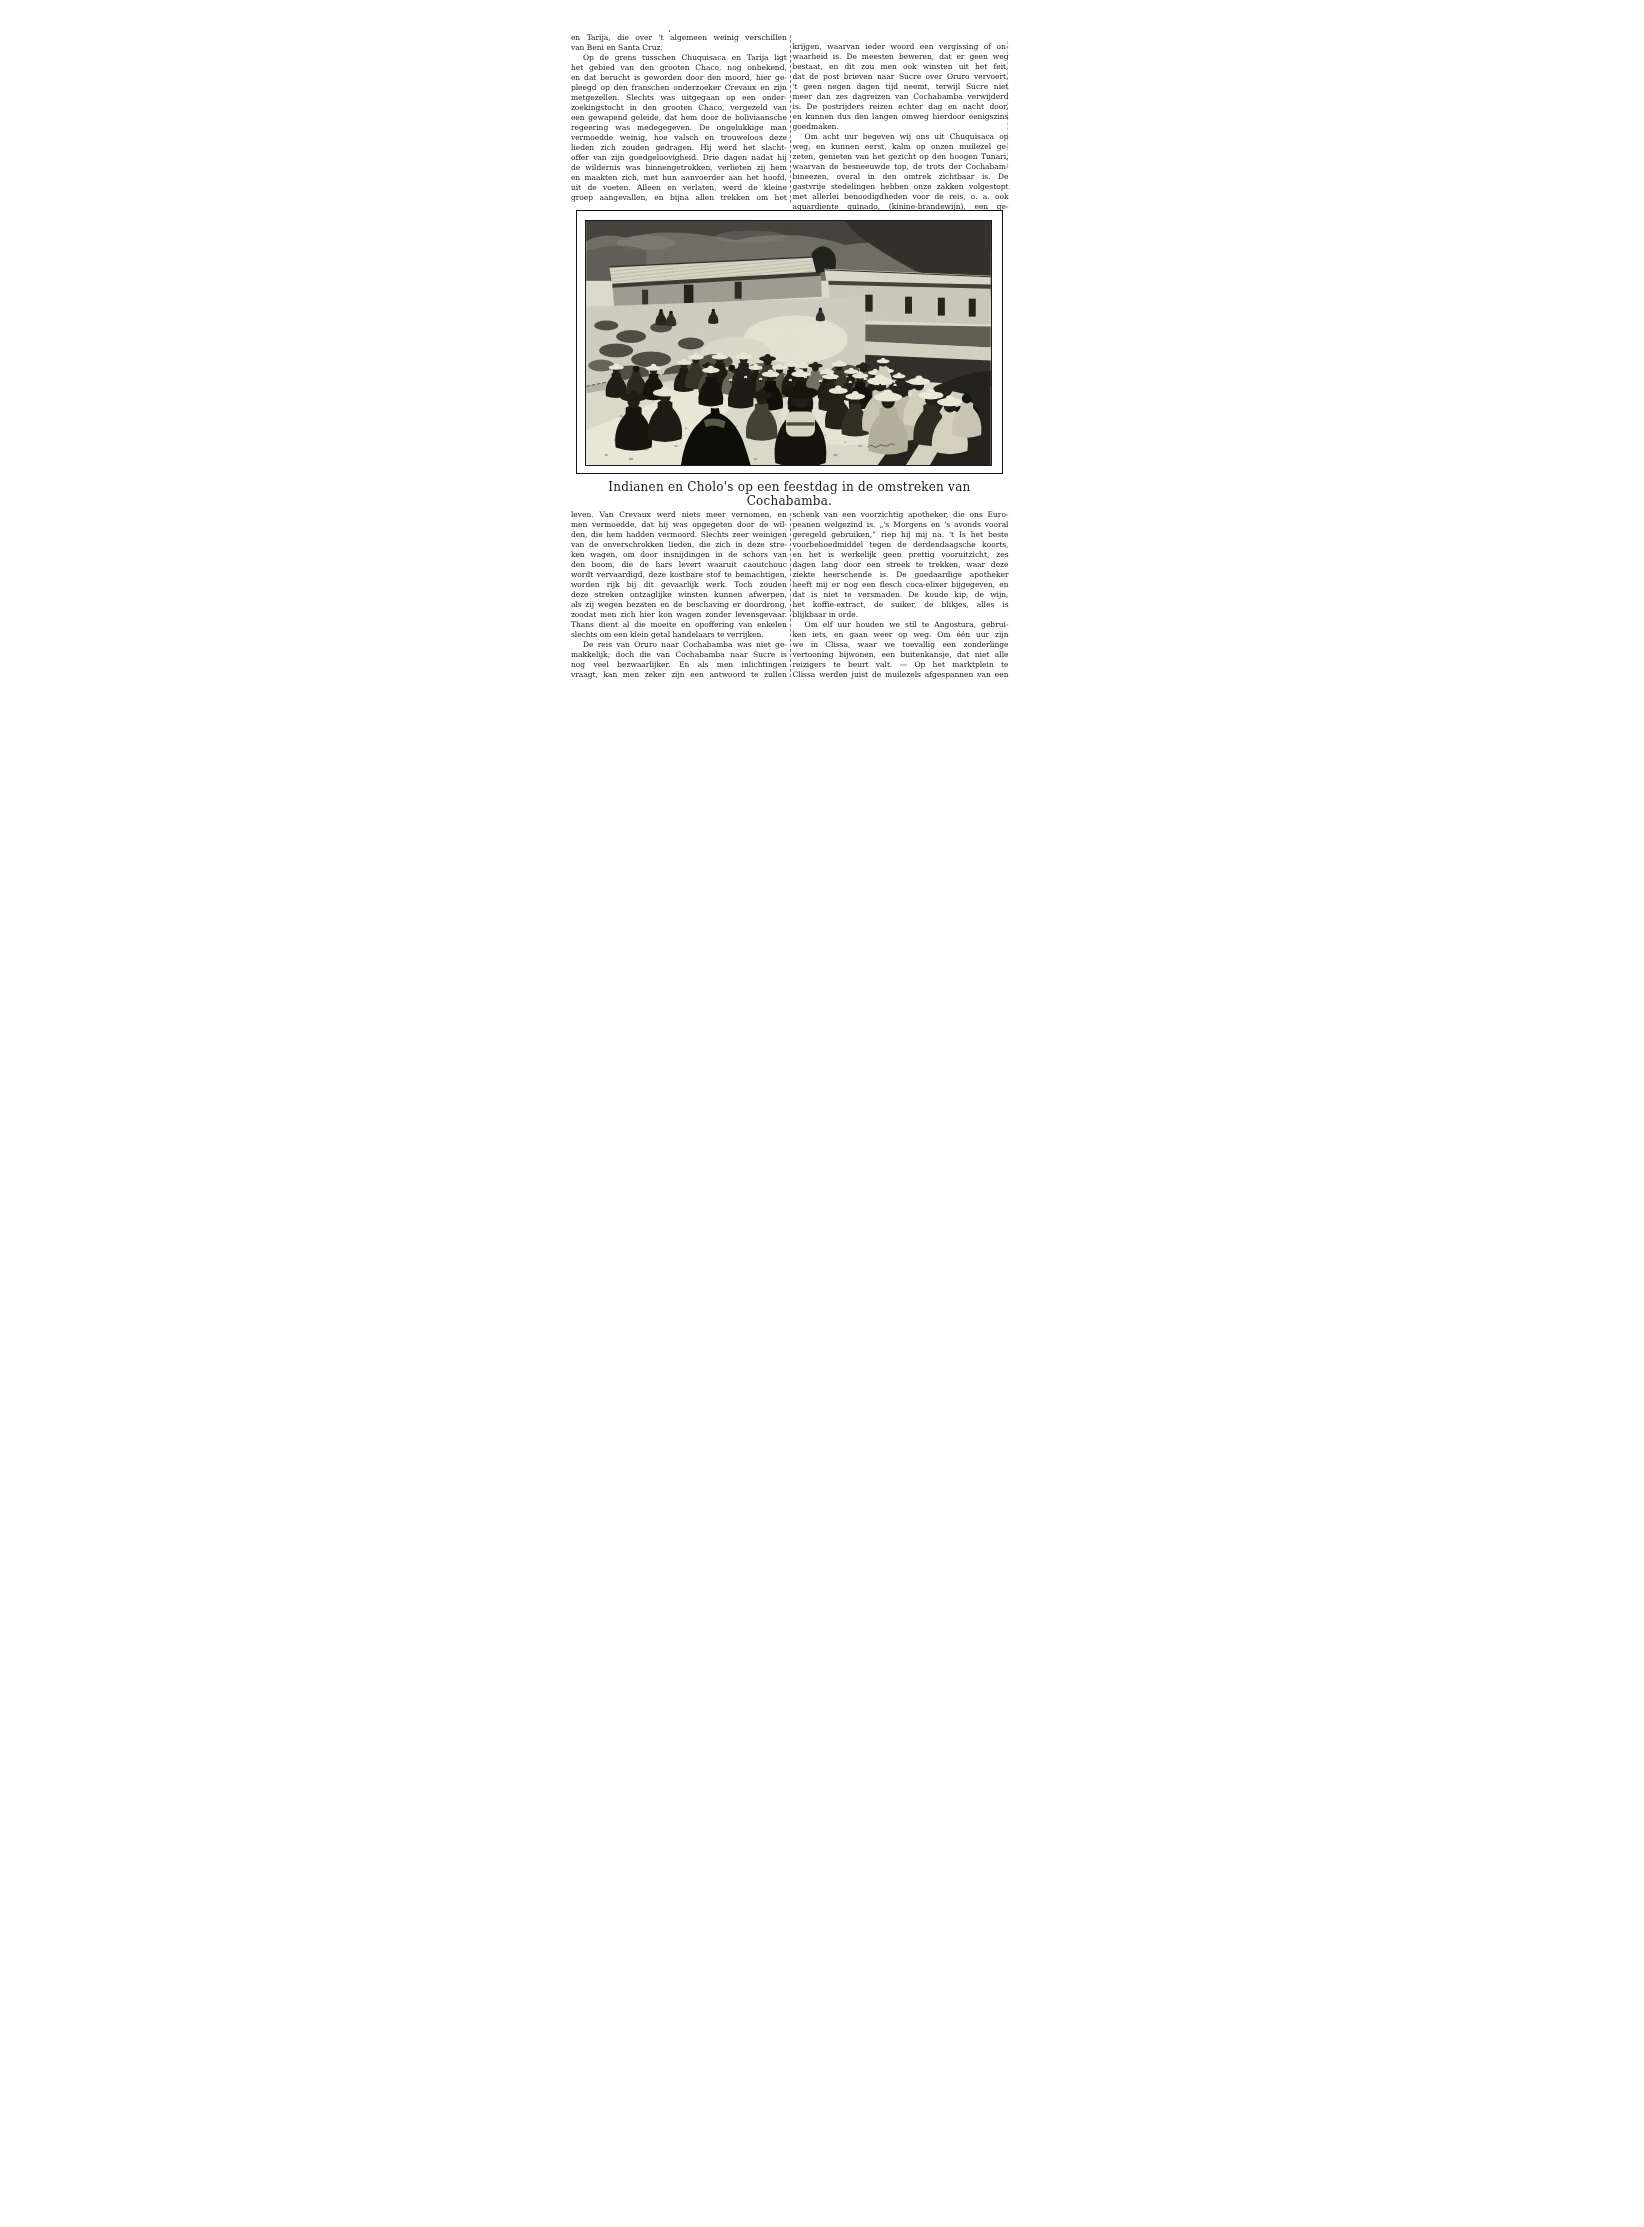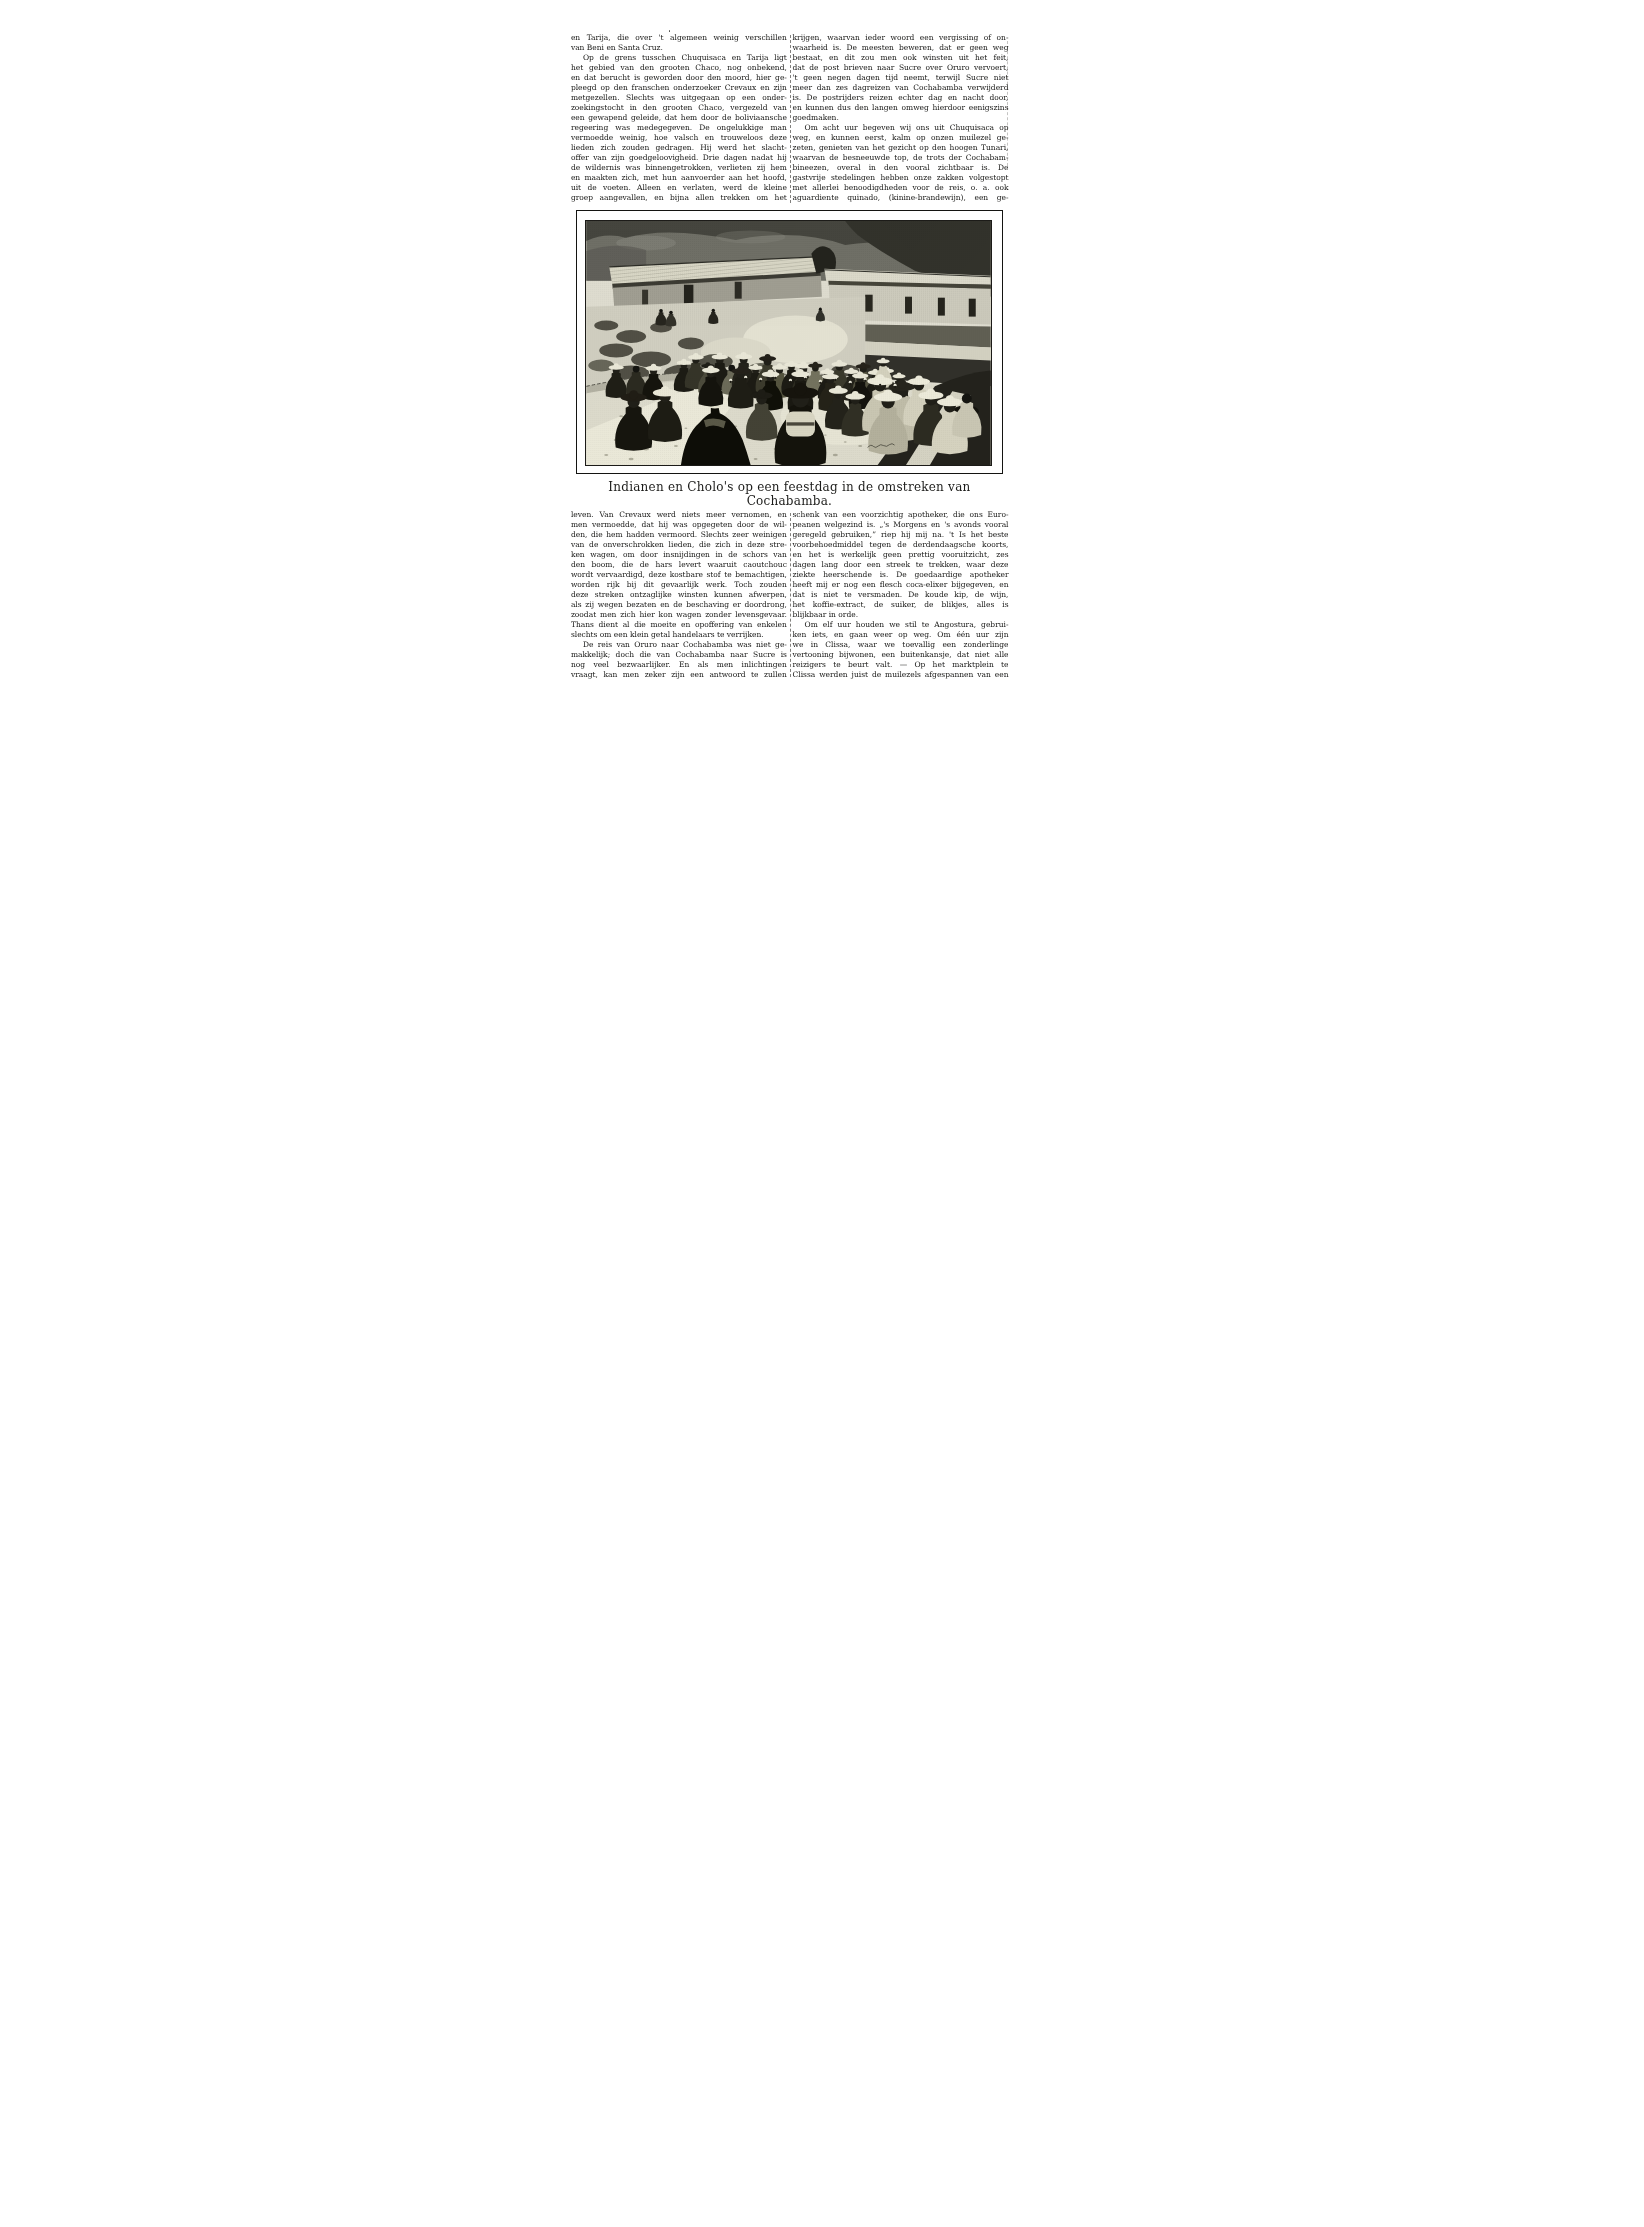--- a/index.html
+++ b/index.html
@@ -54,35 +54,35 @@
       <div class="tline">regeering was medegegeven. De ongelukkige man</div>
       <div class="tline">vermoedde weinig, hoe valsch en trouweloos deze</div>
       <div class="tline">lieden zich zouden gedragen. Hij werd het slacht-</div>
       <div class="tline">offer van zijn goedgeloovigheid. Drie dagen nadat hij</div>
       <div class="tline">de wildernis was binnengetrokken, verlieten zij hem</div>
       <div class="tline">en maakten zich, met hun aanvoerder aan het hoofd,</div>
       <div class="tline">uit de voeten. Alleen en verlaten, werd de kleine</div>
       <div class="tline">groep aangevallen, en bijna allen trekken om het</div>
     </div>
 
-  <div class="tcol" style="left:245px;top:21px">
+  <div class="tcol" style="left:245px;top:30px">
       <div class="tline">krijgen, waarvan ieder woord een vergissing of on-</div>
       <div class="tline">waarheid is.  De meesten beweren, dat er geen weg</div>
       <div class="tline">bestaat, en dit zou men ook winsten uit het feit,</div>
       <div class="tline">dat de post brieven naar Sucre over Oruro vervoert,</div>
       <div class="tline">'t geen negen dagen tijd neemt, terwijl Sucre niet</div>
       <div class="tline">meer dan zes dagreizen van Cochabamba verwijderd</div>
       <div class="tline">is.  De postrijders reizen echter dag en nacht door,</div>
       <div class="tline">en kunnen dus den langen omweg hierdoor eenigszins</div>
       <div class="tline end">goedmaken.</div>
       <div class="tline in">Om acht uur begeven wij ons uit Chuquisaca op</div>
       <div class="tline">weg, en kunnen eerst, kalm op onzen muilezel ge-</div>
       <div class="tline">zeten, genieten van het gezicht op den hoogen Tunari,</div>
       <div class="tline">waarvan de besneeuwde top, de trots der Cochabam-</div>
-      <div class="tline">bineezen, overal in den vooral zichtbaar is.  De</div>
+      <div class="tline">bineezen, overal in den omtrek zichtbaar is.  De</div>
       <div class="tline">gastvrije stedelingen hebben onze zakken volgestopt</div>
       <div class="tline">met allerlei benoodigdheden voor de reis, o. a. ook</div>
       <div class="tline">aguardiente quinado, (kinine-brandewijn), een ge-</div>
     </div>
 
   <div class="colrule" style="left:242px;top:23px;height:168px"></div>
   <div class="margrule" style="left:459px;top:29px;height:125px"></div>
 
   <div id="plate">
     <div id="plate-inner">

